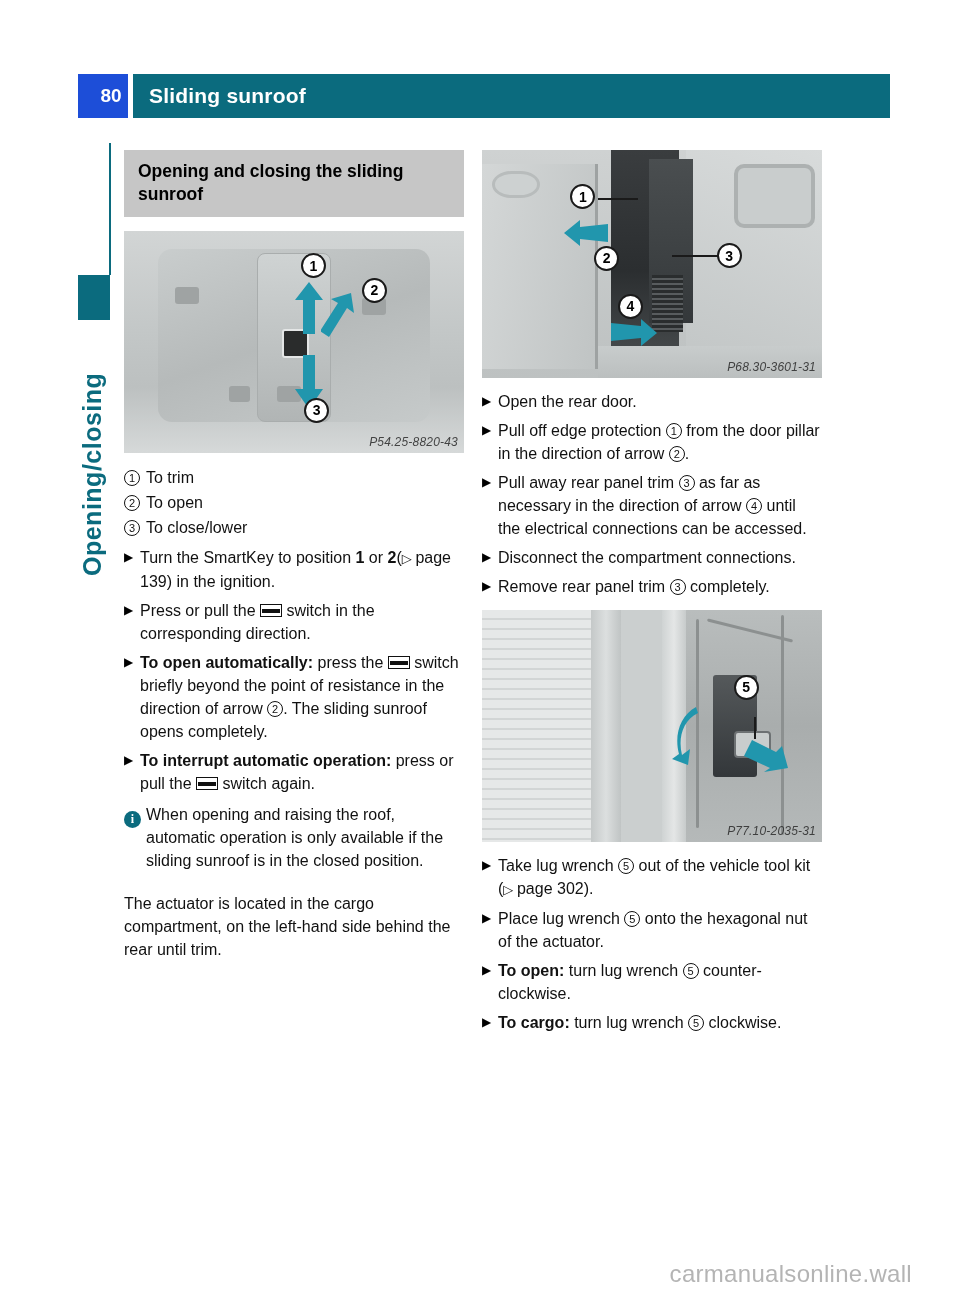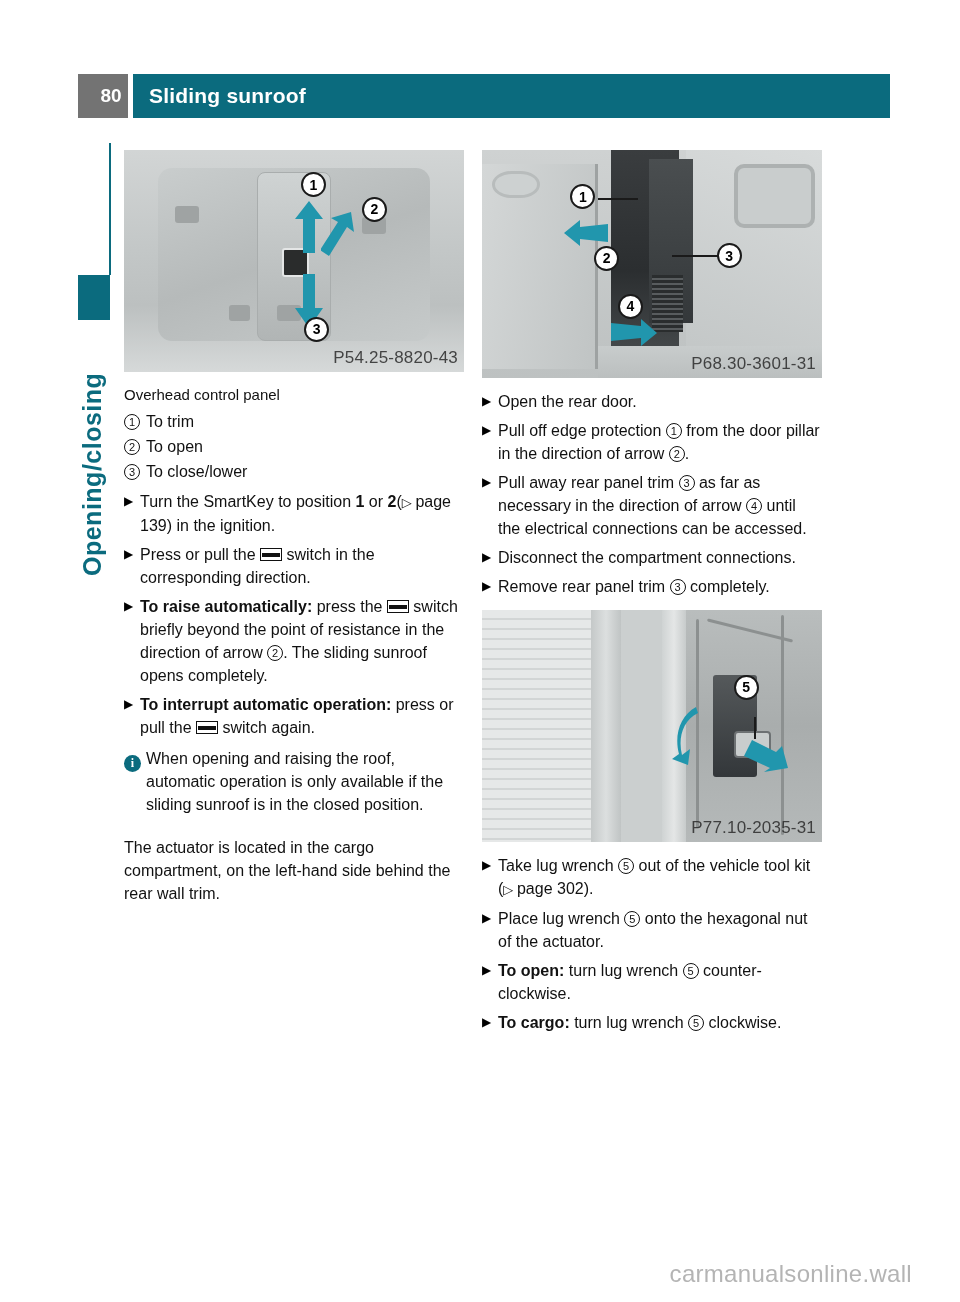--- a/index.html
+++ b/index.html
@@ -14,21 +14,21 @@
   }
 
   
   .header {
     position: absolute; left: 78px; top: 74px;
     width: 812px; height: 44px;
     display: flex; align-items: stretch;
   }
   .header .pagenum {
     width: 50px;
-    background: #737373;
+    background: #1d4ed8;
     color: #ffffff;
     font-weight: bold;
     font-size: 19px;
     display: flex; align-items: center; justify-content: center; padding-left: 16px;
   }
   .header .gap { width: 5px; background: #ffffff; }
   .header .title {
     flex: 1;
     background: #0b6b7e;
     color: #ffffff;
@@ -82,24 +82,25 @@
   
   .figure {
     position: relative;
     width: 100%;
     background: #d9dbdb;
     overflow: hidden;
     margin-bottom: 12px;
   }
   .figure .code {
     position: absolute; right: 6px; bottom: 4px;
-    font-size: 17px; color: #2b2b2b;
+    font-size: 12px; color: #2b2b2b;
     font-family: "Liberation Sans", sans-serif;
     letter-spacing: 0.2px;
     opacity: .85;
+    font-style: italic;
   }
   .callout {
     position: absolute;
     width: 25px; height: 25px; border-radius: 50%;
     background: #ffffff; border: 2px solid #1a1a1a;
     color: #000000;
     font-size: 14px; font-weight: bold;
     display: flex; align-items: center; justify-content: center;
     z-index: 6;
   }
@@ -268,20 +269,21 @@
   <div class="gap"></div>
   <div class="title">Sliding sunroof</div>
 </div>
 
 <div class="sidetab-rule"></div>
 <div class="sidetab-block"></div>
 <div class="sidetab-text">Opening/closing</div>
 
 <div class="col col-left">
 
+  <div class="sec-head">Opening and closing the sliding sunroof</div>
 
   <div class="figure fig1">
     <div class="roofpanel"></div>
     <div class="console"></div>
     <div class="btn" style="left:15%;top:25%;width:7%;height:8%;"></div>
     <div class="btn" style="left:70%;top:30%;width:7%;height:8%;"></div>
     <div class="btn" style="left:31%;top:70%;width:6%;height:7%;"></div>
     <div class="btn" style="left:45%;top:70%;width:7%;height:7%;"></div>
     <div class="lens"></div>
 
@@ -295,21 +297,20 @@
       <polygon points="9,0 21,0 21,34 29,34 15,54 1,34 9,34" fill="#2196ad"></polygon>
     </svg>
 
     <div class="callout" style="left:52%;top:10%;">1</div>
     <div class="callout" style="left:70%;top:21%;">2</div>
     <div class="callout" style="left:53%;top:75%;">3</div>
 
     <div class="code">P54.25-8820-43</div>
   </div>
 
-  <div class="caption">Overhead control panel</div>
 
   <div>
     <div class="legend-row">
       <span class="num"><span class="cnum">1</span></span>
       <span class="txt">To trim</span>
     </div>
     <div class="legend-row">
       <span class="num"><span class="cnum">2</span></span>
       <span class="txt">To open</span>
     </div>
@@ -325,37 +326,37 @@
       <div class="step">
         <span class="bullet">▶</span>
         <span class="body">Turn the SmartKey to position <b>1</b> or <b>2</b>(<span><span class="refarrow">▷ </span>page 139</span>) in the ignition.</span>
       </div>
       <div class="step">
         <span class="bullet">▶</span>
         <span class="body">Press or pull the <span class="swglyph"></span> switch in the corresponding direction.</span>
       </div>
       <div class="step">
         <span class="bullet">▶</span>
-        <span class="body"><b>To raise automatically:</b> press the <span class="swglyph"></span> switch briefly beyond the point of resistance in the direction of arrow <span class="cnum">2</span>. The sliding sunroof opens completely.</span>
+        <span class="body"><b>To open automatically:</b> press the <span class="swglyph"></span> switch briefly beyond the point of resistance in the direction of arrow <span class="cnum">2</span>. The sliding sunroof opens completely.</span>
       </div>
       <div class="step">
         <span class="bullet">▶</span>
         <span class="body"><b>To interrupt automatic operation:</b> press or pull the <span class="swglyph"></span> switch again.</span>
       </div>
     </div>
 
   <div class="note">
     <span class="ibox"><span class="iicon">i</span></span>
     <span class="body">When opening and raising the roof, automatic operation is only available if the sliding sunroof is in the closed position.</span>
   </div>
 
   <div style="height:14px"></div>
 
 
-  <div class="para">The actuator is located in the cargo compartment, on the left-hand side behind the rear wall trim.</div>
+  <div class="para">The actuator is located in the cargo compartment, on the left-hand side behind the rear until trim.</div>
 </div>
 
 <div class="col col-right">
 
   <div class="figure fig2">
     <div class="rearwall"></div>
     <div class="window"></div>
     <div class="pillar"></div>
     <div class="trim"></div>
     <div class="grille"></div>

